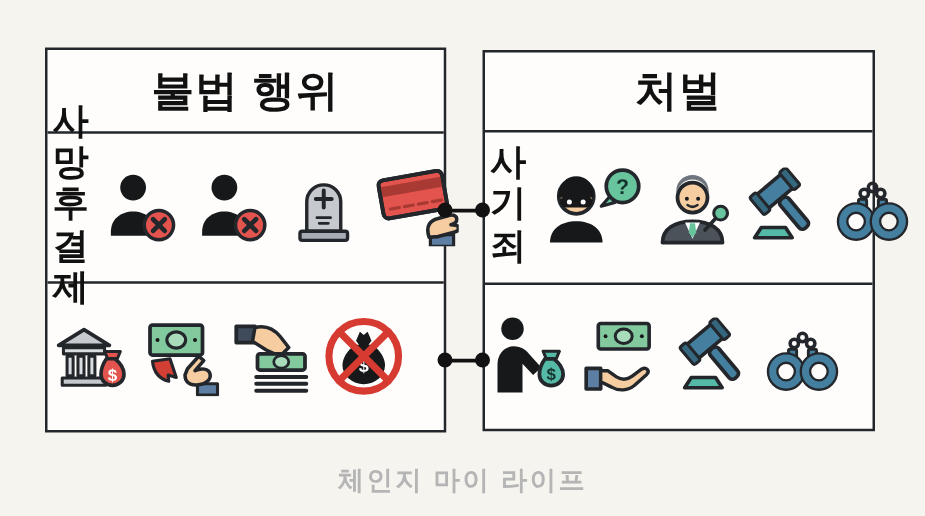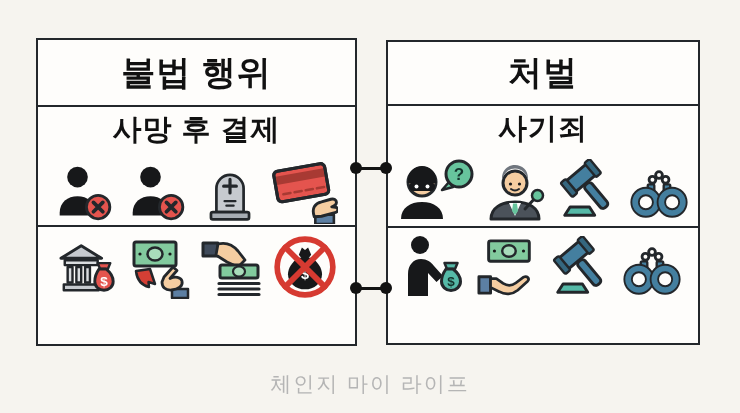--- a/index.html
+++ b/index.html
@@ -17,21 +17,21 @@
   .canvas{position:relative;width:740px;height:413px;background:var(--canvas-bg);}
   .table{position:absolute;background:var(--cell-bg);border:2.5px solid var(--outline);
          display:flex;flex-direction:column;box-sizing:border-box;}
   .table.left{left:36px;top:38px;width:321px;height:308px;}
   .table.right{left:386px;top:40px;width:314px;height:305px;}
   .box-header{display:flex;align-items:center;justify-content:center;
               border-bottom:2.5px solid var(--outline);
               font-size:34px;font-weight:800;color:#111;letter-spacing:1px;}
   .table.left .box-header{height:65px;}
   .table.right .box-header{height:62px;}
-  .row-cell{display:flex;flex-direction:column;align-items:center;
+  .row-cell{display:flex;flex-direction:row;align-items:center;
             justify-content:space-between;padding:6px 4px 10px;box-sizing:border-box;gap:12px;}
   .row-cell.divided{border-bottom:2.5px solid var(--outline);}
   .table.left .row-cell.divided{height:120px;}
   .table.right .row-cell.divided{height:122px;}
   .row-cell.last{flex:1;}
   .row-title{font-size:29px;font-weight:800;color:#111;line-height:1.15;letter-spacing:1px;}
   .icons{display:flex;align-items:flex-end;justify-content:center;}
   .icons.gap-l{gap:13px;} .icons.gap-s{gap:8px;}
   svg{display:block;}
   .o{stroke:var(--outline);stroke-linejoin:round;stroke-linecap:round;}
@@ -44,21 +44,21 @@
   .c-blue{fill:var(--steel-blue);} .c-blue-d{fill:var(--steel-blue-dark);}
   .c-teal{fill:var(--teal);} .c-skin{fill:var(--skin);} .c-sleeve{fill:var(--sleeve-blue);}
   .c-slate{fill:var(--slate);} .c-suit{fill:var(--suit-gray);} .c-hair{fill:var(--hair-gray);}
   .c-gray{fill:var(--icon-gray);} .c-gray-l{fill:var(--icon-gray-light);}
   .c-gray-d{fill:var(--icon-gray-dark);}
   .glyph-white{fill:#ffffff;font-weight:bold;}
   .glyph-dark{fill:#14332c;font-weight:bold;}
   .link-line{position:absolute;height:3px;background:var(--connector);}
   .link-dot{position:absolute;width:12px;height:12px;border-radius:50%;background:var(--connector);}
   .footer{position:absolute;left:0;right:0;top:370px;text-align:center;
-          font-size:21px;font-weight:400;color:var(--footer-text);letter-spacing:2px;}
+          font-size:21px;font-weight:700;color:var(--footer-text);letter-spacing:2px;}
 </style>
 </head>
 <body>
 
 <svg width="0" height="0" style="position:absolute" aria-hidden="true">
   <defs>
     <g id="icon-deceased-user">
       <circle cx="24" cy="15" r="11" class="c-ink"></circle>
       <path d="M5 56 v-3 c0-11 8.5-17.5 19-17.5 s19 6.5 19 17.5 v3 z" class="c-ink"></path>
       <circle cx="46" cy="47" r="12.5" class="c-red o" stroke-width="3"></circle>

